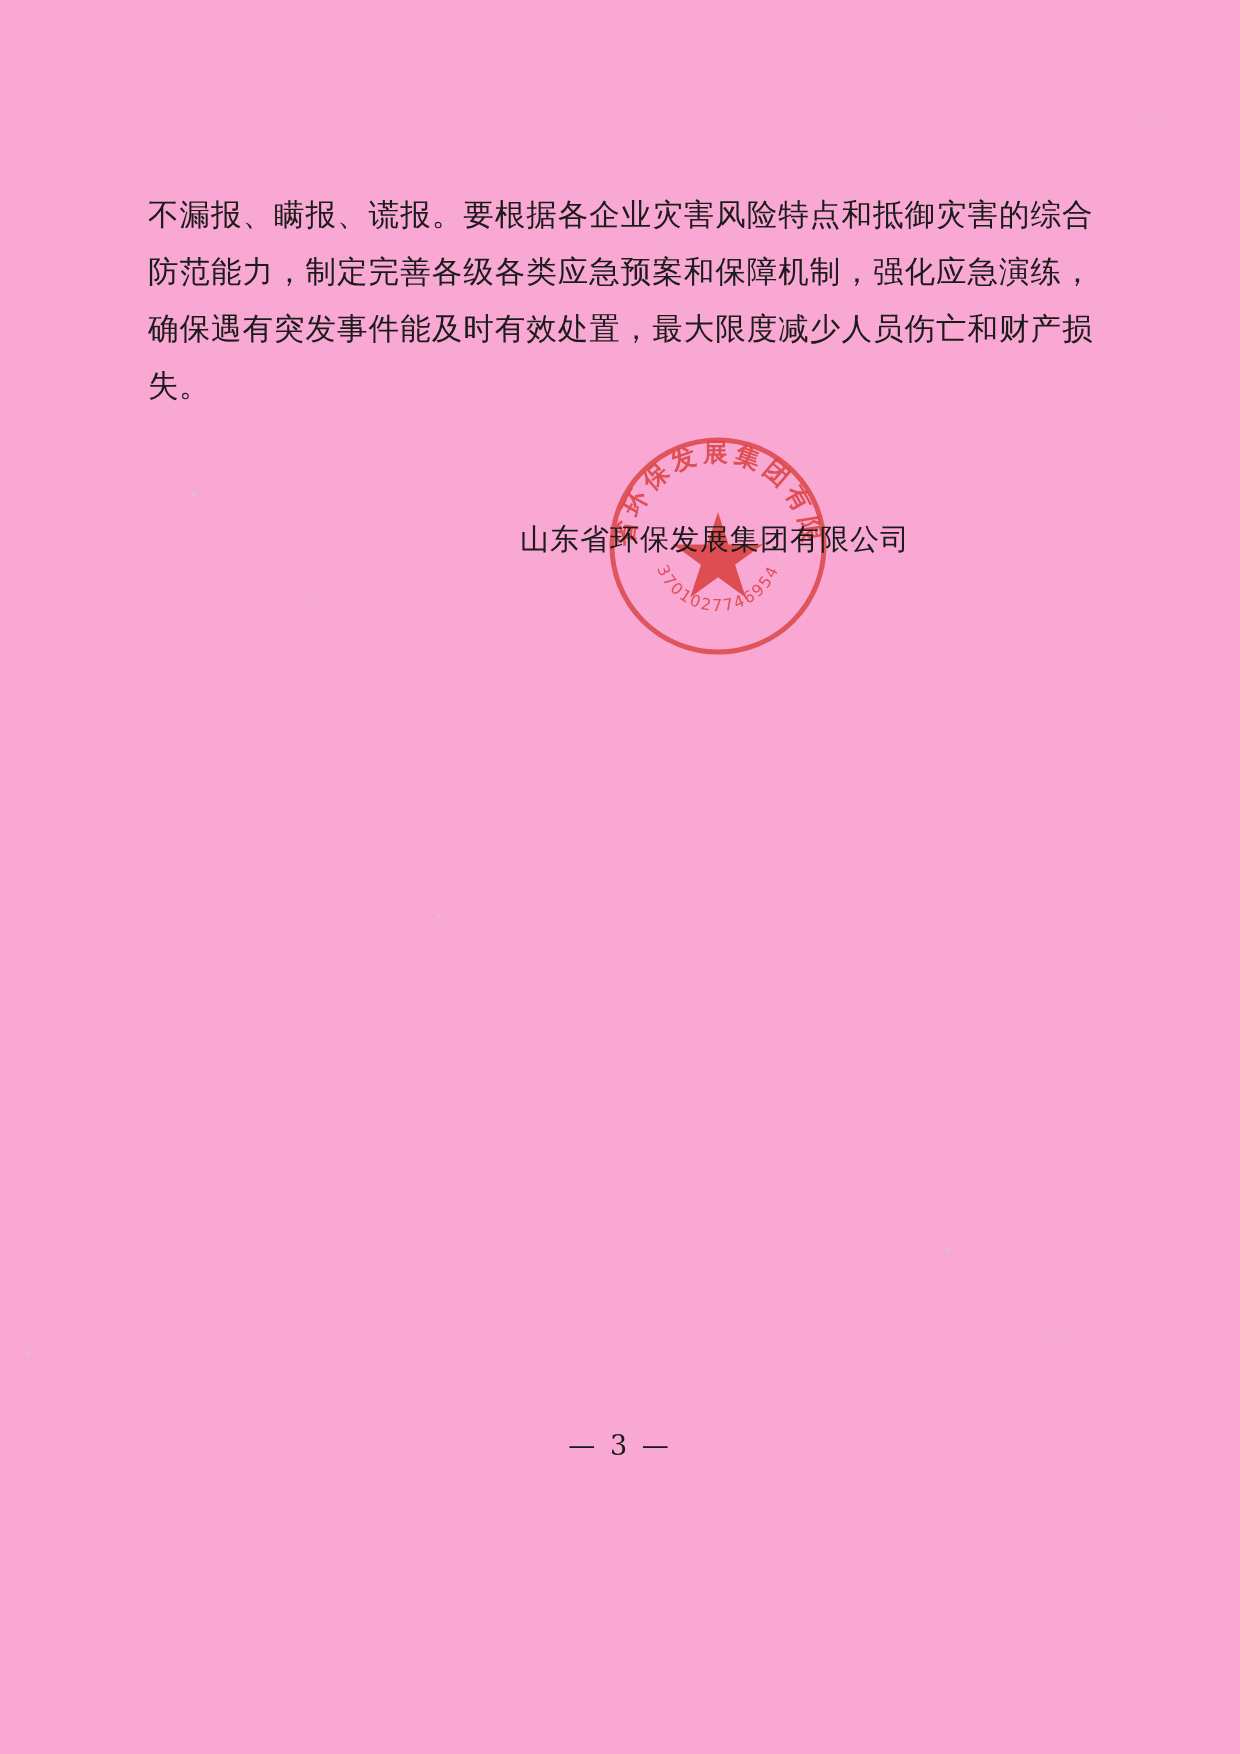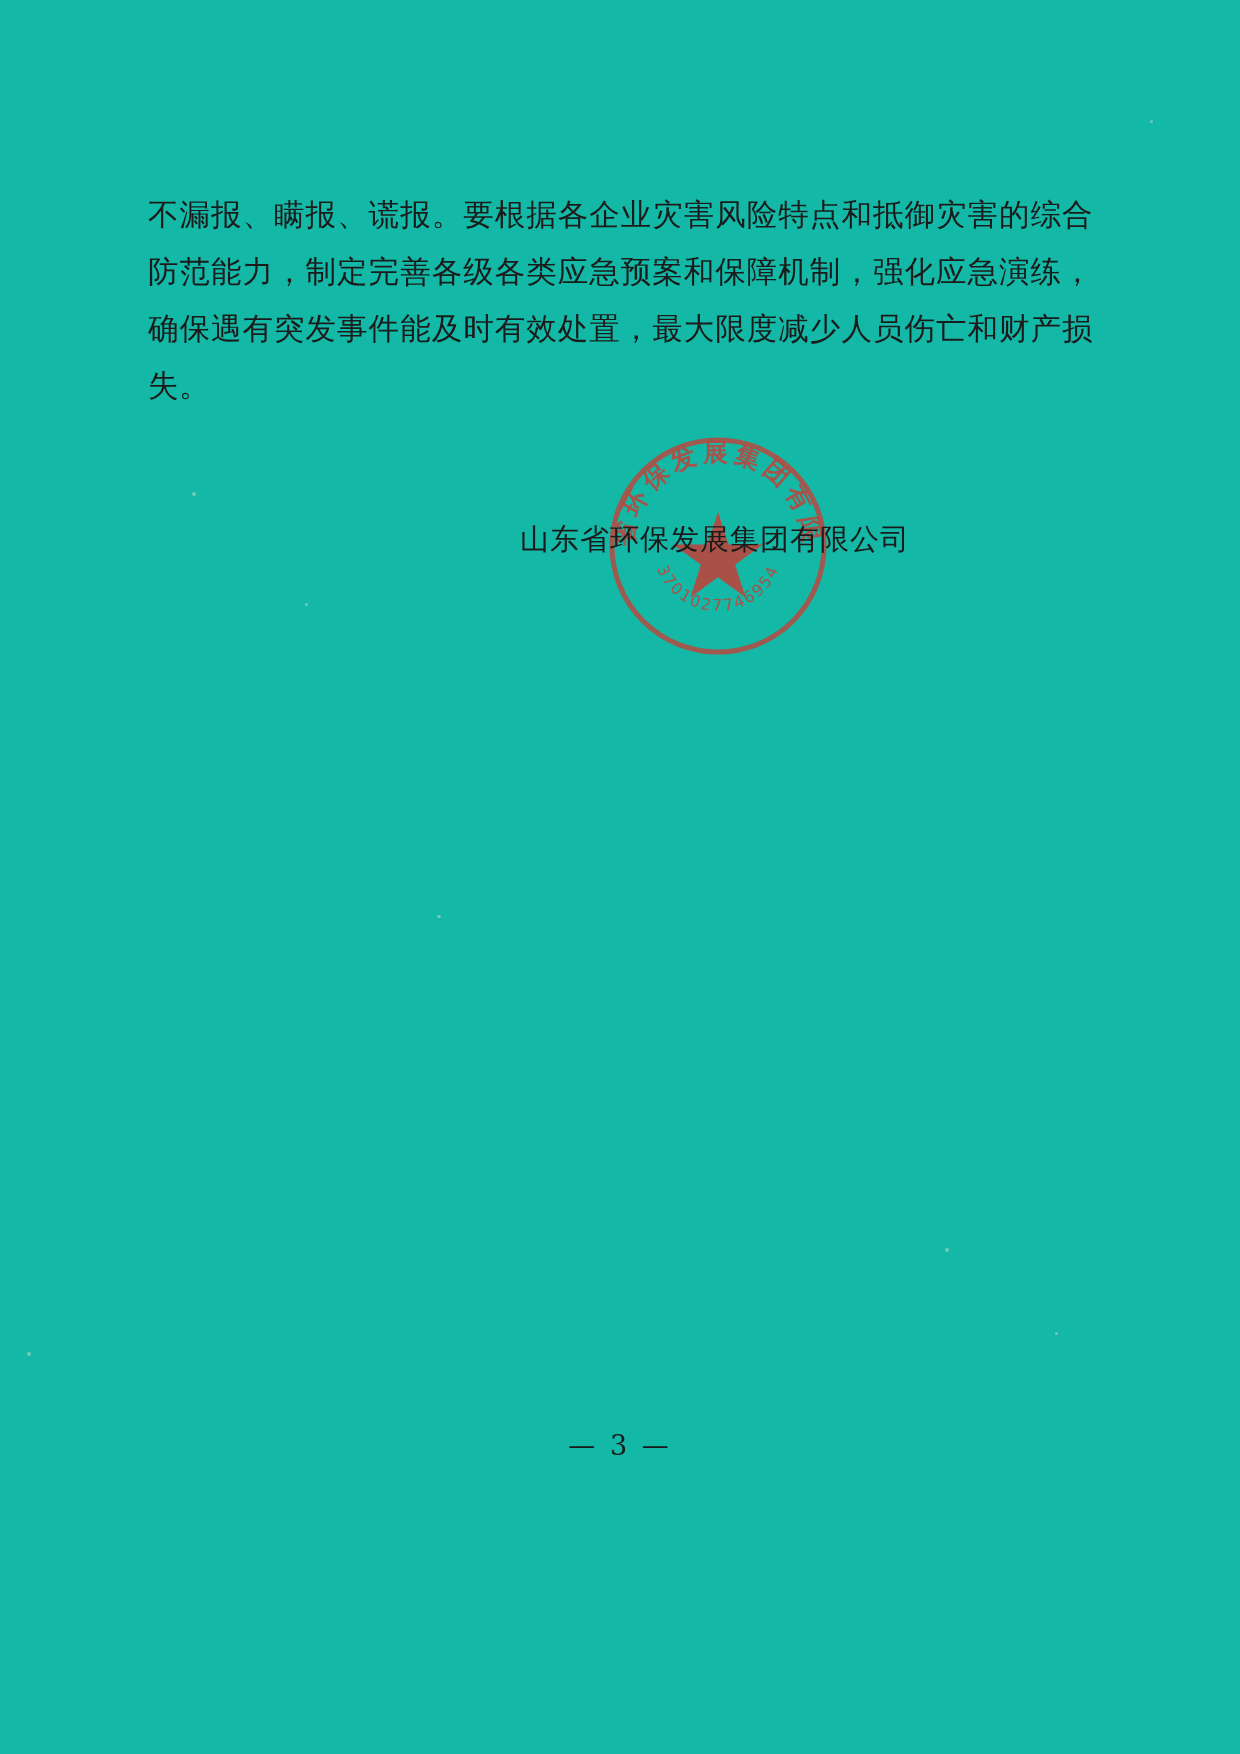--- a/index.html
+++ b/index.html
@@ -7,21 +7,21 @@
     padding: 0;
     background: #ffffff;
   }
   body {
     font-family: "Liberation Serif", serif;
   }
   .page {
     position: relative;
     width: 1240px;
     height: 1754px;
-    background: #14b8a6;
+    background: #f9a8d4;
     overflow: hidden;
   }
   
   .speck {
     position: absolute;
     background: #cfcfcf;
     border-radius: 50%;
     opacity: .55;
   }
   .body-text {

